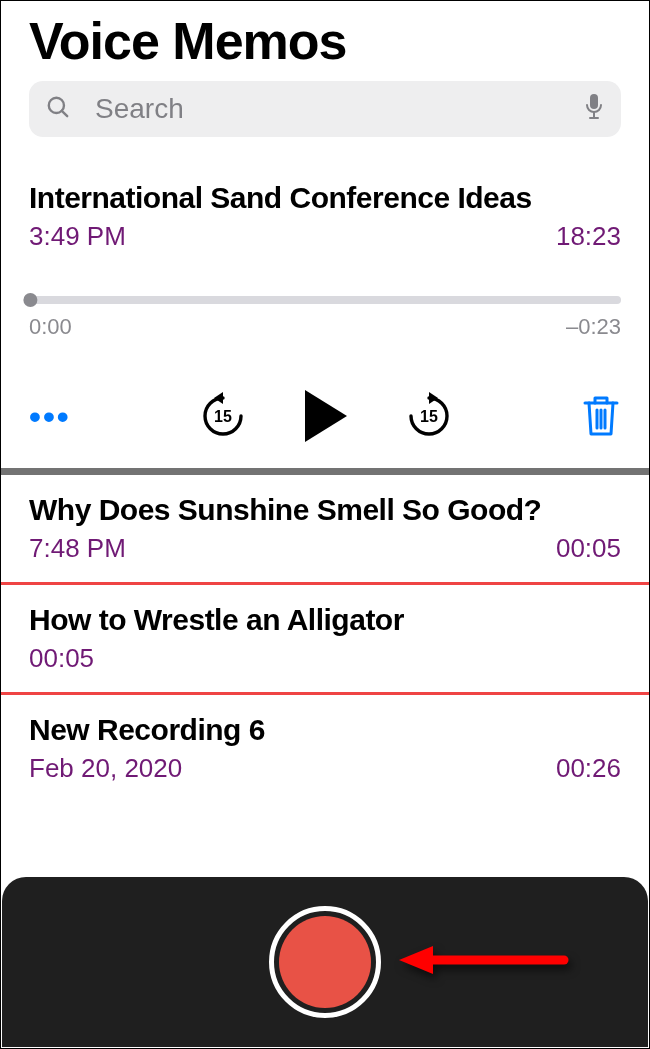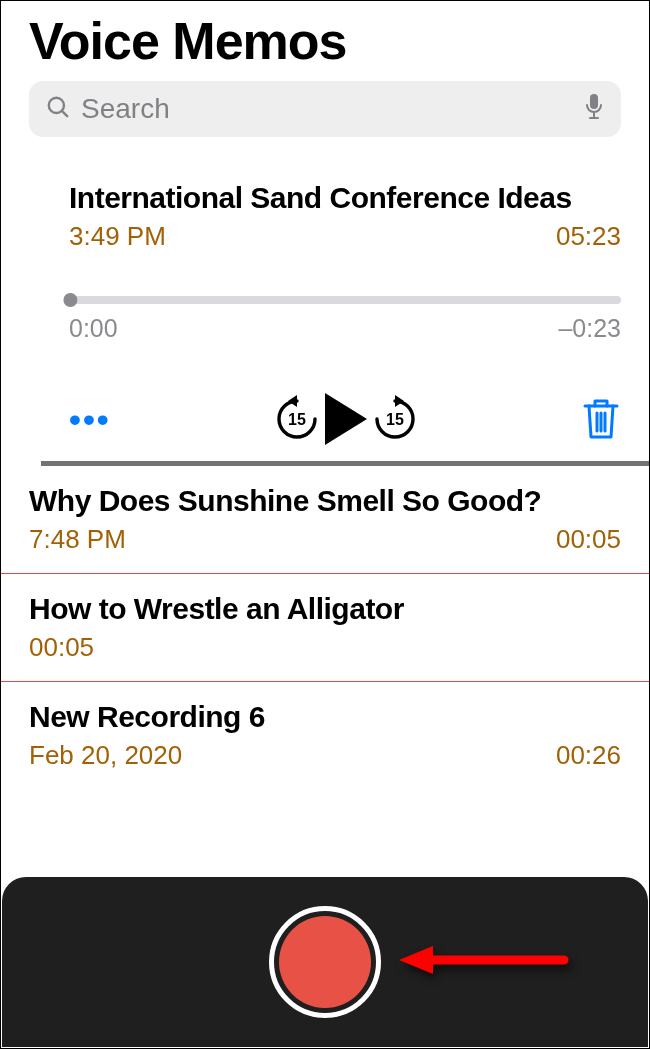--- a/index.html
+++ b/index.html
@@ -4,32 +4,32 @@
 <style>
   * { box-sizing: border-box; margin: 0; padding: 0; }
   html, body { width: 650px; height: 1049px; font-family: -apple-system, "Helvetica Neue", Helvetica, Arial, sans-serif; background:#fff; color:#000; overflow:hidden; }
   body { border:1px solid #000; position:relative; }
   .content { display:flex; flex-direction:column; height:100%; }
   .header { padding: 10px 28px 0 28px; }
   .title { font-size:52px; font-weight:800; letter-spacing:-1px; }
   .search-wrap { padding: 10px 28px 0 28px; }
   .search { display:flex; align-items:center; background:#eeeeef; border-radius:14px; height:56px; padding:0 16px; }
   .search svg { flex:0 0 auto; }
-  .search input { flex:1; border:none; background:transparent; font-size:28px; color:#808085; outline:none; margin-left:10px; }
+  .search input { flex:1; border:none; background:transparent; font-size:28px; color:#808085; outline:none; margin-left:24px; }
   .search input::placeholder { color:#808085; }
   .list { flex:1; overflow:hidden; padding-top:26px; }
-  .memo { padding: 18px 28px 18px 28px; border-bottom:1px solid #ef4444; }
+  .memo { padding: 18px 28px 18px 28px; border-bottom:3px solid #ef4444; }
   .memo .row1 { font-size:30px; font-weight:700; letter-spacing:-0.5px; }
-  .memo .row2 { display:flex; justify-content:space-between; font-size:26px; color:#a16207; margin-top:6px;text-align:right; }
-  .memo.expanded { padding-bottom:14px; border-bottom:5px solid #737373;margin-left:40px; }
+  .memo .row2 { display:flex; justify-content:space-between; font-size:26px; color:#701a75; margin-top:6px;text-align:right; }
+  .memo.expanded { padding-bottom:24px; border-bottom:7px solid #737373; }
   .scrub { margin-top:44px; position:relative; height:8px; background:#d9d9de; border-radius:4px; }
   .scrub .knob { position:absolute; left:0; top:50%; transform:translate(-40%,-50%); width:14px; height:14px; background:#8a8a8f; border-radius:50%; }
-  .scrub-times { display:flex; justify-content:space-between; font-size:25px; color:#8a8a8f; margin-top:10px; }
+  .scrub-times { display:flex; justify-content:space-between; font-size:22px; color:#8a8a8f; margin-top:10px; }
   .controls { display:flex; align-items:center; justify-content:space-between; margin-top:48px; }
-  .ctl-group-center { display:flex; align-items:center; }
+  .ctl-group-center { display:flex; align-items:center; gap:54px; }
   .more-dots { color:#007aff; font-size:34px; letter-spacing:2px; font-weight:800; }
   .play-btn svg { display:block; }
   .skip svg { display:block; }
   .trash svg { display:block; }
   .bottom-bar { position:absolute; left:1px; right:1px; bottom:1px; height:170px; background:#1f1f1f; border-top-left-radius:24px; border-top-right-radius:24px; display:flex; align-items:center; justify-content:center; }
   .record-outer { width:112px; height:112px; border-radius:50%; border:5px solid #ffffff; display:flex; align-items:center; justify-content:center; background:#1f1f1f; }
   .record-inner { width:92px; height:92px; border-radius:50%; background:#e85246; }
   
   .arrow { position:absolute; left:398px; bottom:68px; width:170px; height:40px; pointer-events:none; }
   .arrow svg { display:block; filter: drop-shadow(3px 5px 4px rgba(0,0,0,0.6)); }
@@ -62,21 +62,21 @@
       </span>
     </div>
   </div>
 
   <div class="list">
 
     <div class="memo expanded">
       <div class="row1">International Sand Conference Ideas</div>
       <div class="row2">
         <span>3:49 PM</span>
-        <span>05:23</span>
+        <span>18:23</span>
       </div>
       <div class="scrub">
         <div class="knob"></div>
       </div>
       <div class="scrub-times">
         <span>0:00</span>
         <span>–0:23</span>
       </div>
       <div class="controls">
         <span class="more-dots">•••</span>

